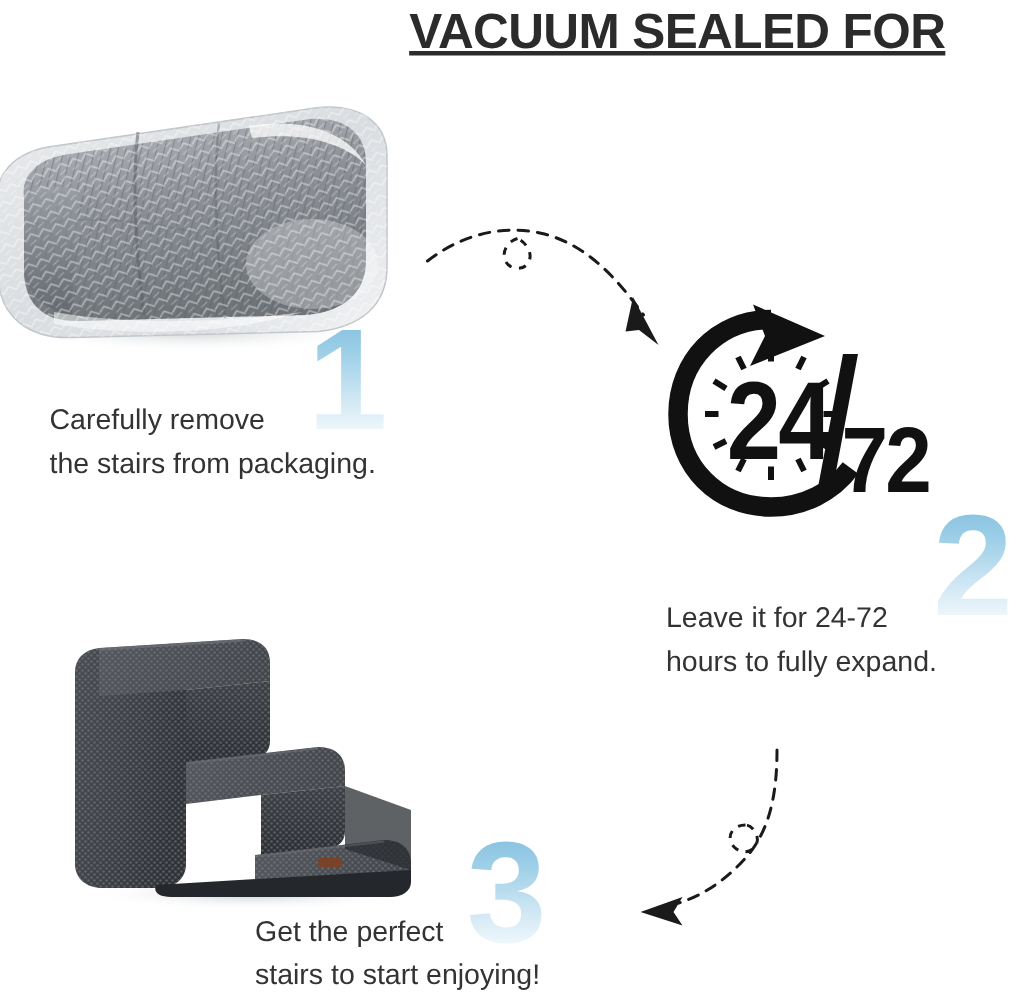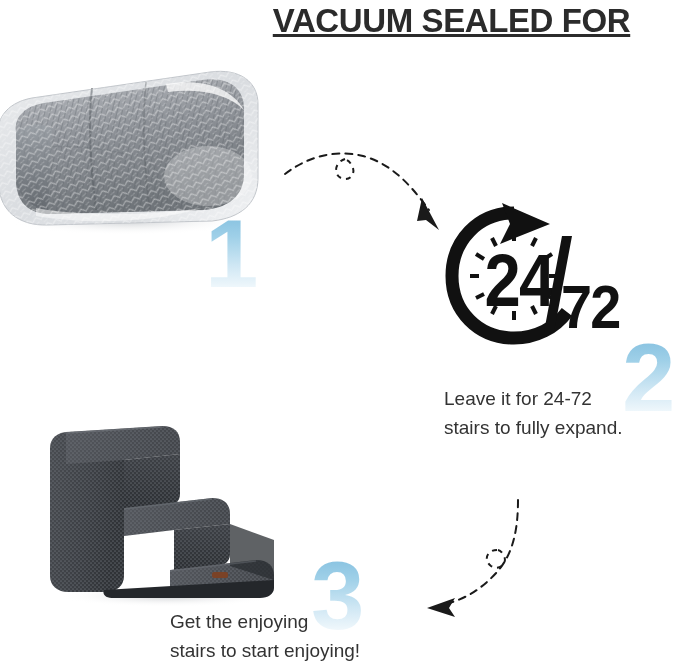--- a/index.html
+++ b/index.html
@@ -42,21 +42,21 @@
     color: #333333;
     font-family: "Liberation Sans", sans-serif;
     font-size: 19px;
     line-height: 29px;
     font-weight: normal;
     white-space: nowrap;
   }
   .caption .cap-line { display: block; }
 
   #caption-1 { left: 33px; top: 266px; }
-  #caption-2 { left: 444px; top: 384px; }
+  #caption-2 { left: 444px; top: 398px; }
   #caption-3 { left: 170px; top: 607px; }
 
   
   .step-number {
     position: absolute;
     font-family: "Liberation Sans", sans-serif;
     font-weight: bold;
     font-size: 96px;
     line-height: 96px;
     background-image: linear-gradient(to bottom, #7cbbdd 0%, #9fd0e8 32%, #cfe7f4 62%, #ffffff 96%);
@@ -162,20 +162,24 @@
                C22 168 4 152 3 128 Z" fill="url(#crinkle)" opacity="0.85"></path>
 
       <path d="M170 26 C206 20 236 30 248 52 C232 36 204 30 172 34 Z" fill="#ffffff" opacity="0.75"></path>
       <path d="M40 150 C84 158 150 158 206 150 C152 166 86 166 40 158 Z" fill="#ffffff" opacity="0.5"></path>
       <ellipse cx="212" cy="118" rx="44" ry="30" fill="#ffffff" opacity="0.28"></ellipse>
     </svg>
   </div>
 
   <div class="step-number" id="step-number-1">1</div>
 
+  <div class="caption" id="caption-1">
+    <span class="cap-line">Carefully remove</span>
+    <span class="cap-line">the stairs from packaging.</span>
+  </div>
 
   <div class="connector" id="connector-1">
     <svg viewBox="0 0 168 84" xmlns="http://www.w3.org/2000/svg">
       <path d="M2 26 C28 6 56 2 80 8 C110 16 130 40 146 62" fill="none" stroke="#1a1a1a" stroke-width="2" stroke-dasharray="7 6" stroke-linecap="round"></path>
       <path d="M62 11 C52 14 50 26 58 30 C68 34 74 24 68 16 C66 13 64 12 62 11 Z" fill="none" stroke="#1a1a1a" stroke-width="2" stroke-dasharray="5 5"></path>
       <path d="M139 50 L156 82 L143 72 L134 73 Z" fill="#1a1a1a"></path>
     </svg>
   </div>
 
   <div id="clock-badge">
@@ -202,21 +206,21 @@
       <text x="46" y="106" font-family="'Liberation Sans', sans-serif" font-size="74" font-weight="bold" fill="#111111" transform="scale(0.88 1)" style="letter-spacing:-2px">24</text>
       <path d="M118 36 L100 132 L110 132 L128 36 Z" fill="#111111"></path>
       <text x="130" y="128" font-family="'Liberation Sans', sans-serif" font-size="62" font-weight="bold" fill="#111111" transform="scale(0.9 1)" style="letter-spacing:-2px">72</text>
     </svg>
   </div>
 
   <div class="step-number" id="step-number-2">2</div>
 
   <div class="caption" id="caption-2">
     <span class="cap-line">Leave it for 24-72</span>
-    <span class="cap-line">stairs to fully expand.</span>
+    <span class="cap-line">hours to fully expand.</span>
   </div>
 
   <div class="connector" id="connector-2">
     <svg viewBox="0 0 145 122" xmlns="http://www.w3.org/2000/svg">
       <path d="M93 2 C93 32 88 56 72 74 C56 92 38 102 20 106" fill="none" stroke="#1a1a1a" stroke-width="2" stroke-dasharray="7 6" stroke-linecap="round"></path>
       <path d="M72 52 C62 52 58 62 66 68 C75 74 84 64 78 56 C76 53 74 52 72 52 Z" fill="none" stroke="#1a1a1a" stroke-width="2" stroke-dasharray="5 5"></path>
       <path d="M30 100 L2 110 L30 119 L24 110 Z" fill="#1a1a1a"></path>
     </svg>
   </div>
 
@@ -274,17 +278,17 @@
       <path d="M80 89 L168 79" fill="none" stroke="#6e737a" stroke-width="1.4" opacity="0.5"></path>
       <path d="M126 151 L212 141" fill="none" stroke="#6e737a" stroke-width="1.4" opacity="0.45"></path>
 
       <rect x="168" y="152" width="16" height="6" rx="2" fill="#7a4226"></rect>
     </svg>
   </div>
 
   <div class="step-number" id="step-number-3">3</div>
 
   <div class="caption" id="caption-3">
-    <span class="cap-line">Get the enjoying</span>
+    <span class="cap-line">Get the perfect</span>
     <span class="cap-line">stairs to start enjoying!</span>
   </div>
 
 </div>
 
 </body></html>

